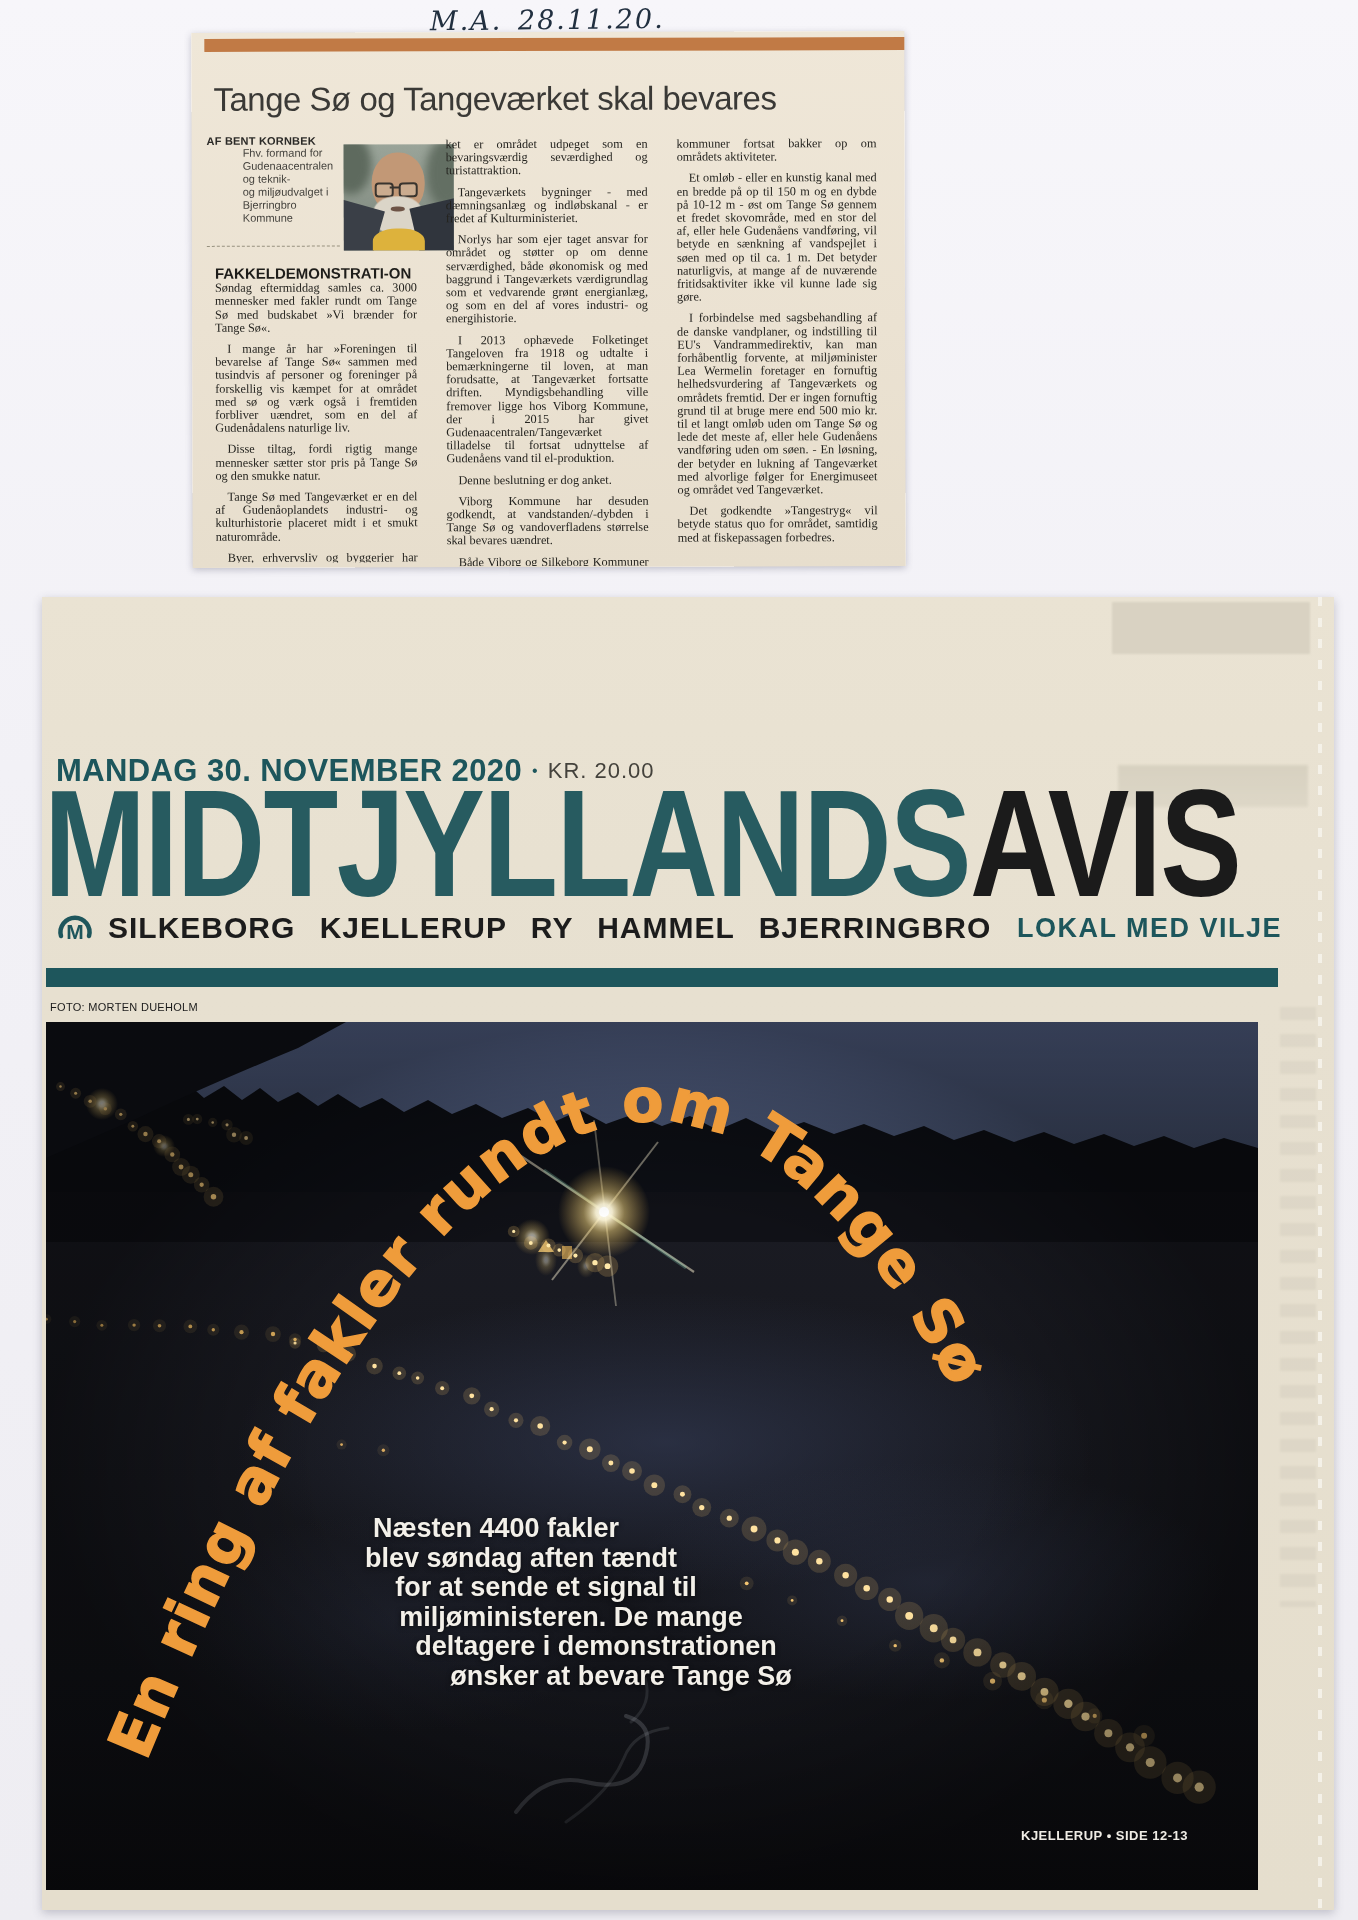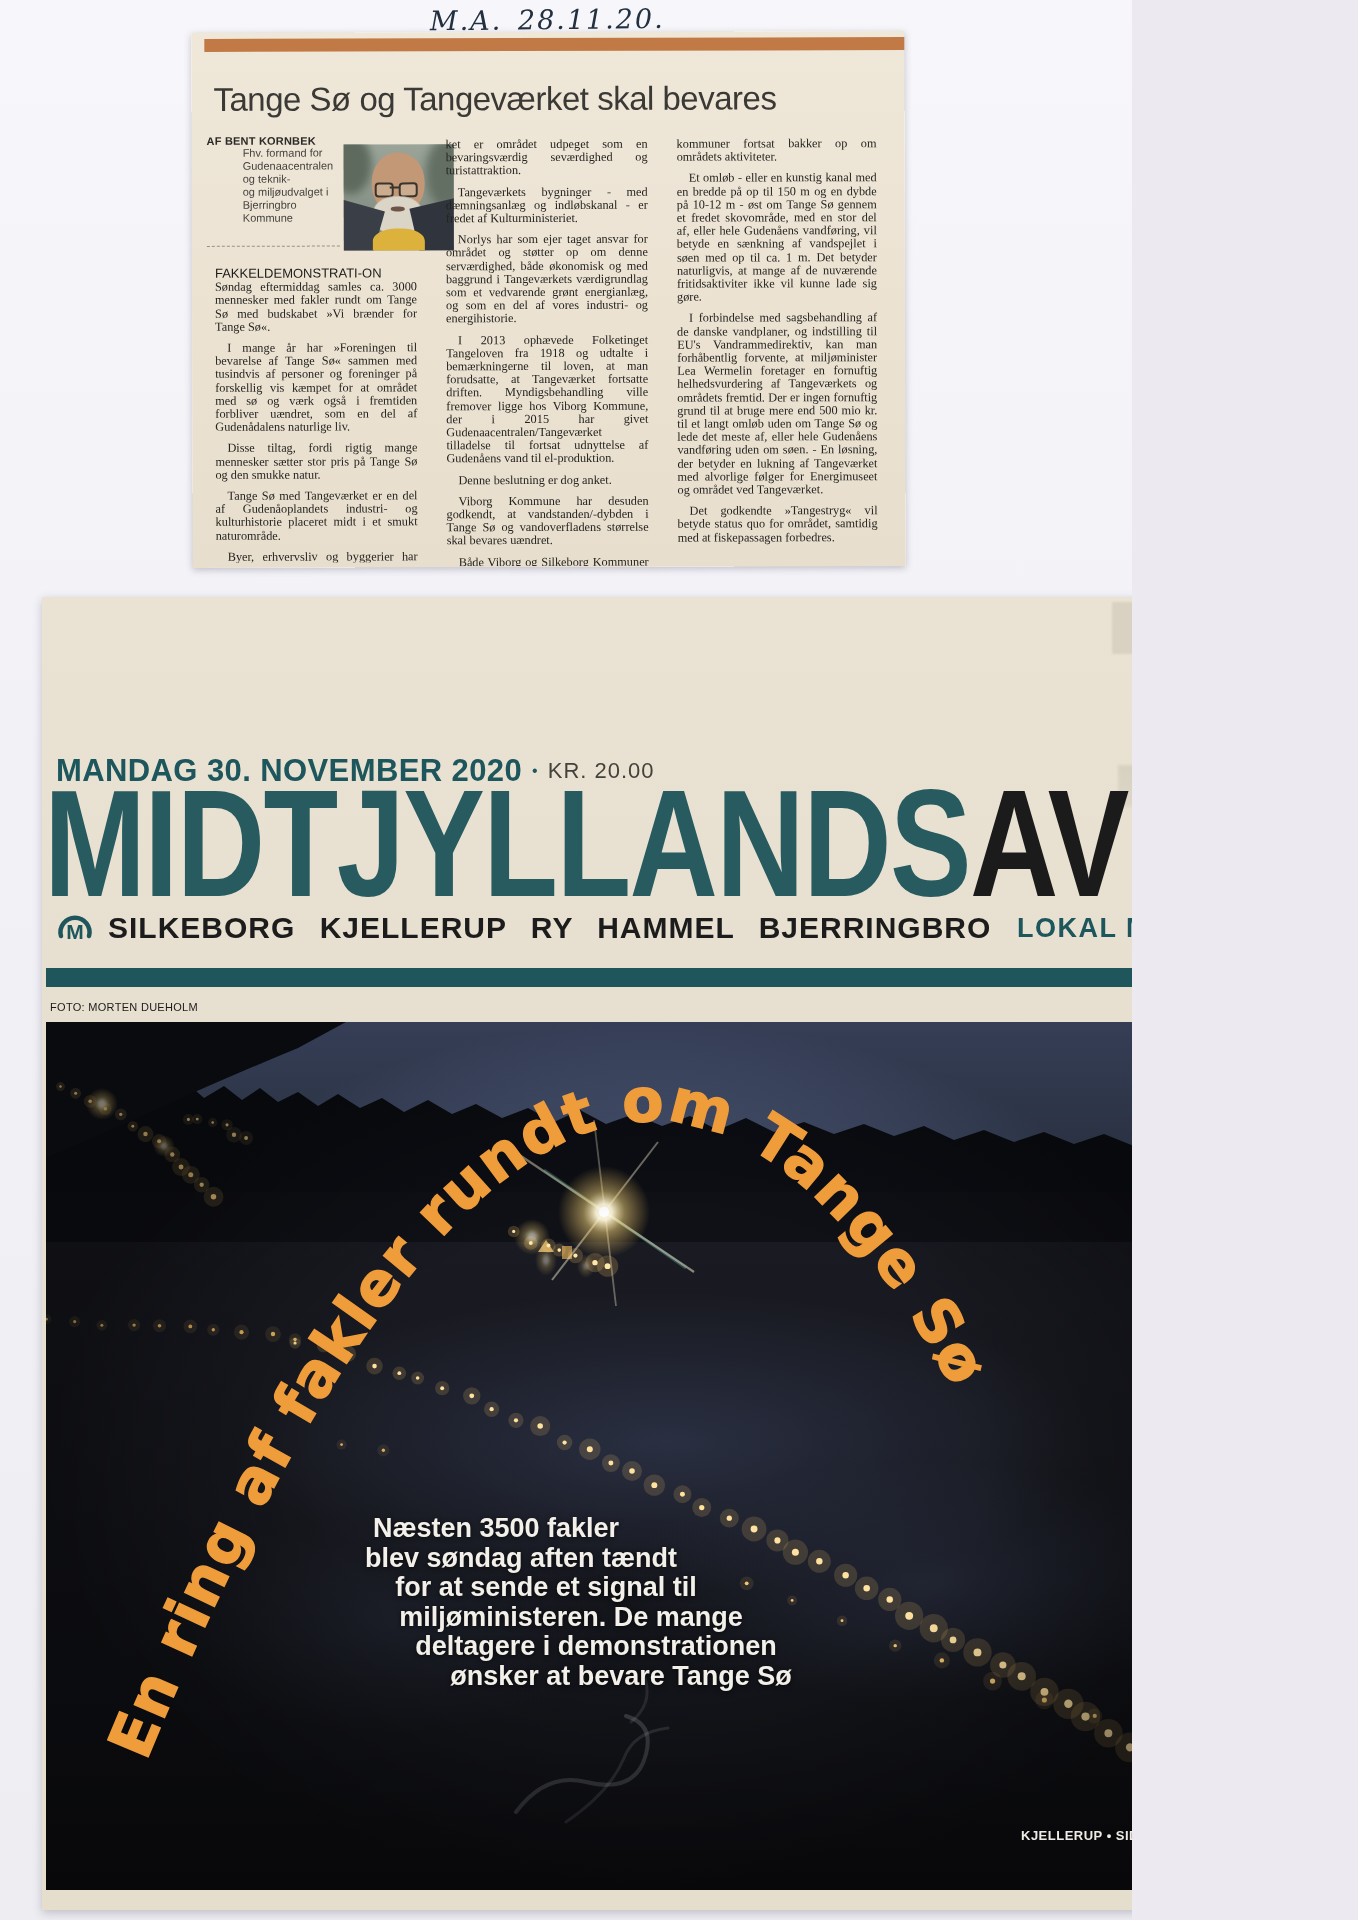--- a/index.html
+++ b/index.html
@@ -1,16 +1,16 @@
 <!DOCTYPE html>
 <html><head>
 <meta charset="utf-8">
 <style>
   html,body{margin:0;padding:0;background:#eceaf0;}
-  .album{position:relative;width:1132px;height:1920px;overflow:hidden;
+  .album{position:relative;width:1358px;height:1920px;overflow:hidden;
          background:linear-gradient(180deg,#f7f6fa 0%,#f2f1f6 40%,#eeedf2 100%);
          font-family:"Liberation Sans",sans-serif;}
   
   .handwritten{position:absolute;left:430px;top:4px;width:260px;
     font-family:"DejaVu Serif",serif;font-style:italic;font-size:27px;font-weight:500;
     color:#223040;letter-spacing:2px;word-spacing:5px;transform:rotate(-.6deg);}
   
   .clipping{position:absolute;left:192px;top:32px;width:713px;height:535px;
     background:linear-gradient(180deg,#efe7d8 0%,#ebe2d2 55%,#e7decd 100%);
     box-shadow:0 2px 7px rgba(70,70,95,.30);transform:rotate(-.15deg);}
@@ -36,21 +36,21 @@
   .p-shirt{position:absolute;left:29px;bottom:-6px;width:52px;height:28px;border-radius:45% 45% 0 0;background:#ddb23c;}
   .p-jacket-l{position:absolute;left:-10px;bottom:-12px;width:44px;height:58px;background:#3a3f47;transform:rotate(16deg);}
   .p-jacket-r{position:absolute;right:-12px;bottom:-14px;width:50px;height:62px;background:#30353d;transform:rotate(-13deg);}
   .col{position:absolute;top:98px;width:218px;height:436px;overflow:hidden;
     font-family:"Liberation Serif",serif;font-size:12.3px;line-height:13.2px;color:#24231f;text-align:justify;}
   .col p{margin:8px;text-indent:12px;}
   .col p.noindent{text-indent:0;}
   .col1{left:15px;top:226px;height:304px;}
   .col2{left:246px;}
   .col3{left:477px;width:216px;}
-  .lead-label{font-family:"Liberation Sans",sans-serif;font-weight:400;font-size:13px;color:#1e1d1a;}
+  .lead-label{font-family:"Liberation Sans",sans-serif;font-weight:700;font-size:15px;color:#1e1d1a;}
   
   .frontpage{position:absolute;left:42px;top:597px;width:1292px;height:1313px;
     background:linear-gradient(180deg,#eae3d3 0%,#e7e0d0 30%,#e5decd 100%);
     box-shadow:0 3px 9px rgba(70,70,95,.28);}
   .np-dateline{position:absolute;left:14px;top:162px;height:24px;display:flex;align-items:center;gap:10px;}
   .np-date{font-size:31px;font-weight:700;letter-spacing:.4px;color:#1d565c;}
   .np-dot{font-size:16px;color:#1d565c;}
   .np-price{font-size:22px;font-weight:400;letter-spacing:1px;color:#44423c;}
   .masthead{position:absolute;left:2px;top:169px;height:160px;white-space:nowrap;
     font-size:153px;line-height:1;font-weight:700;letter-spacing:-2px;
@@ -412,21 +412,21 @@
 
         <rect x="0" y="0" width="1212" height="868" fill="url(#vigG)"></rect>
 
         <path id="arcpath" d="M 100 740 Q 580 -420 980 520" fill="none"></path>
         <text font-family="DejaVu Sans, sans-serif" font-weight="700" font-size="60" letter-spacing="2" fill="#ef9c3b" stroke="#ef9c3b" stroke-width="1.5">
           <textPath href="#arcpath">En ring af fakler rundt om Tange Sø</textPath>
         </text>
       </svg>
 
       <div class="photo-sub">
-        <div class="line">Næsten 3500 fakler</div>
+        <div class="line">Næsten 4400 fakler</div>
         <div class="line">blev søndag aften tændt</div>
         <div class="line">for at sende et signal til</div>
         <div class="line">miljøministeren. De mange</div>
         <div class="line">deltagere i demonstrationen</div>
         <div class="line">ønsker at bevare Tange Sø</div>
       </div>
 
       <div class="photo-ref">KJELLERUP • SIDE 12-13</div>
     </div>
 

